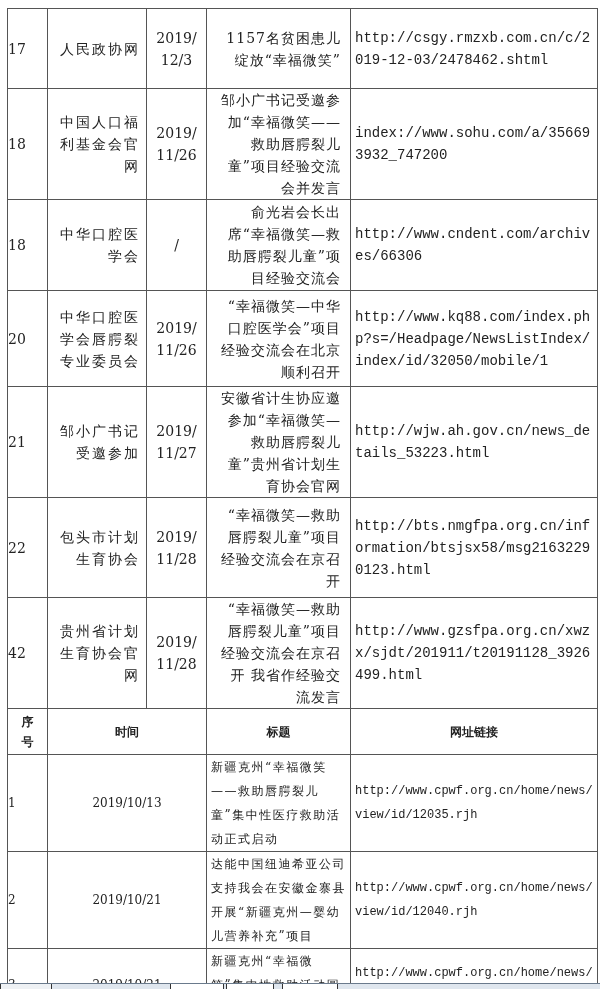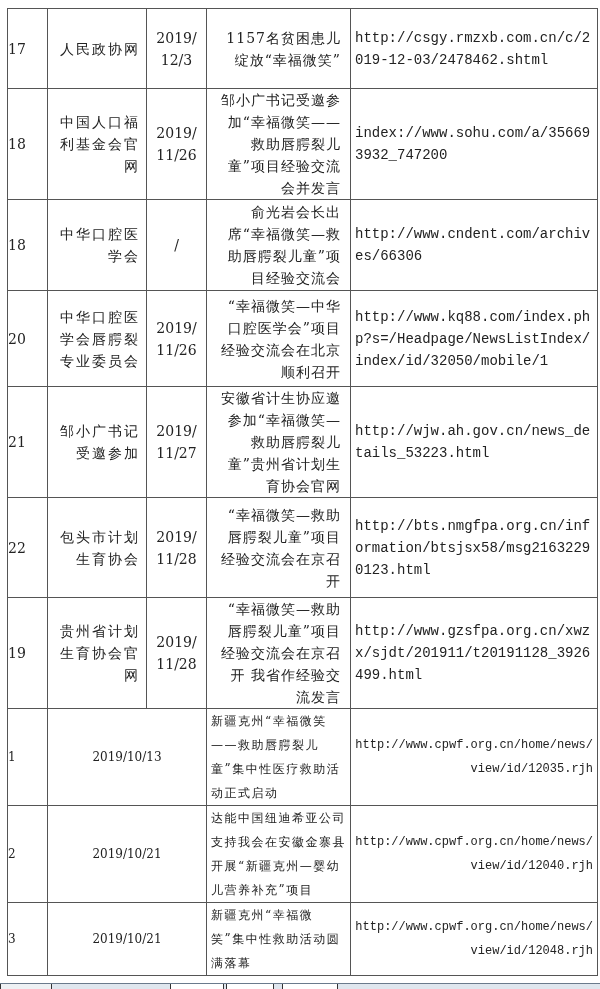--- a/index.html
+++ b/index.html
@@ -9,21 +9,21 @@
   .tbl td { border: 1px solid #555; padding: 0; vertical-align: middle; font-size: 14px; line-height: 22px; overflow: hidden; }
   .c-seq { }
   .c-src { text-align: right; padding: 0 6px !important; letter-spacing: 2px; }
   .c-date { text-align: center; margin-left: 42px; }
   .c-title { text-align: right; letter-spacing: 1px; padding: 0 9px !important; }
   .c-url { text-align: left; padding: 0 4px !important; font-family: Liberation Mono, monospace; font-size: 13px; word-break: break-all; }
   .section-row td { text-align: center; font-weight: bold; font-family: "DejaVu Sans", sans-serif; font-size: 12px; height: 21px; letter-spacing: 1px; }
   .hdr td { text-align: center; font-weight: bold; font-family: "DejaVu Sans", sans-serif; font-size: 12px; line-height: 20px; }
   .low td { font-size: 12px; line-height: 24px; }
   .low .c-title { text-align: left; padding: 0 4px !important; letter-spacing: 1.5px; }
-  .low .c-url { font-size: 12px; text-align: right; }
+  .low .c-url { font-size: 12px; }
   .bottom-strip { position: absolute; left: 0; top: 983px; width: 600px; height: 6px; background: #dfe6ee; border-top: 1px solid #6a7a8c; }
   .bottom-strip .seg { position: absolute; top: 0; height: 6px; border-left: 1px solid #333; border-right: 1px solid #333; background: #fff; }
 </style>
 </head>
 <body>
 
 <table class="tbl">
   <colgroup>
     <col style="width:40px">
     <col style="width:99px">
@@ -73,29 +73,35 @@
     </tr>
     <tr style="height:100px">
       <td class="c-seq">22</td>
       <td class="c-src">包头市计划生育协会</td>
       <td class="c-date" style="white-space:pre-line">2019/
 11/28</td>
       <td class="c-title">“幸福微笑—救助唇腭裂儿童”项目经验交流会在京召开</td>
       <td class="c-url">http://bts.nmgfpa.org.cn/information/btsjsx58/msg21632290123.html</td>
     </tr>
     <tr style="height:102px">
-      <td class="c-seq">19</td>
+      <td class="c-seq">42</td>
       <td class="c-src">贵州省计划生育协会官网</td>
       <td class="c-date" style="white-space:pre-line">2019/
 11/28</td>
       <td class="c-title">“幸福微笑—救助唇腭裂儿童”项目经验交流会在京召开 我省作经验交流发言</td>
       <td class="c-url">http://www.gzsfpa.org.cn/xwzx/sjdt/201911/t20191128_3926499.html</td>
     </tr>
 
 
+    <tr class="hdr" style="height:46px">
+      <td><span style="display:inline-block;width:14px;line-height:20px">序号</span></td>
+      <td colspan="2">时间</td>
+      <td>标题</td>
+      <td>网址链接</td>
+    </tr>
 
     <tr class="low" style="height:64px">
       <td class="c-seq">1</td>
       <td class="c-date" colspan="2">2019/10/13</td>
       <td class="c-title">新疆克州“幸福微笑——救助唇腭裂儿童”集中性医疗救助活动正式启动</td>
       <td class="c-url">http://www.cpwf.org.cn/home/news/view/id/12035.rjh</td>
     </tr>
     <tr class="low" style="height:67px">
       <td class="c-seq">2</td>
       <td class="c-date" colspan="2">2019/10/21</td>

